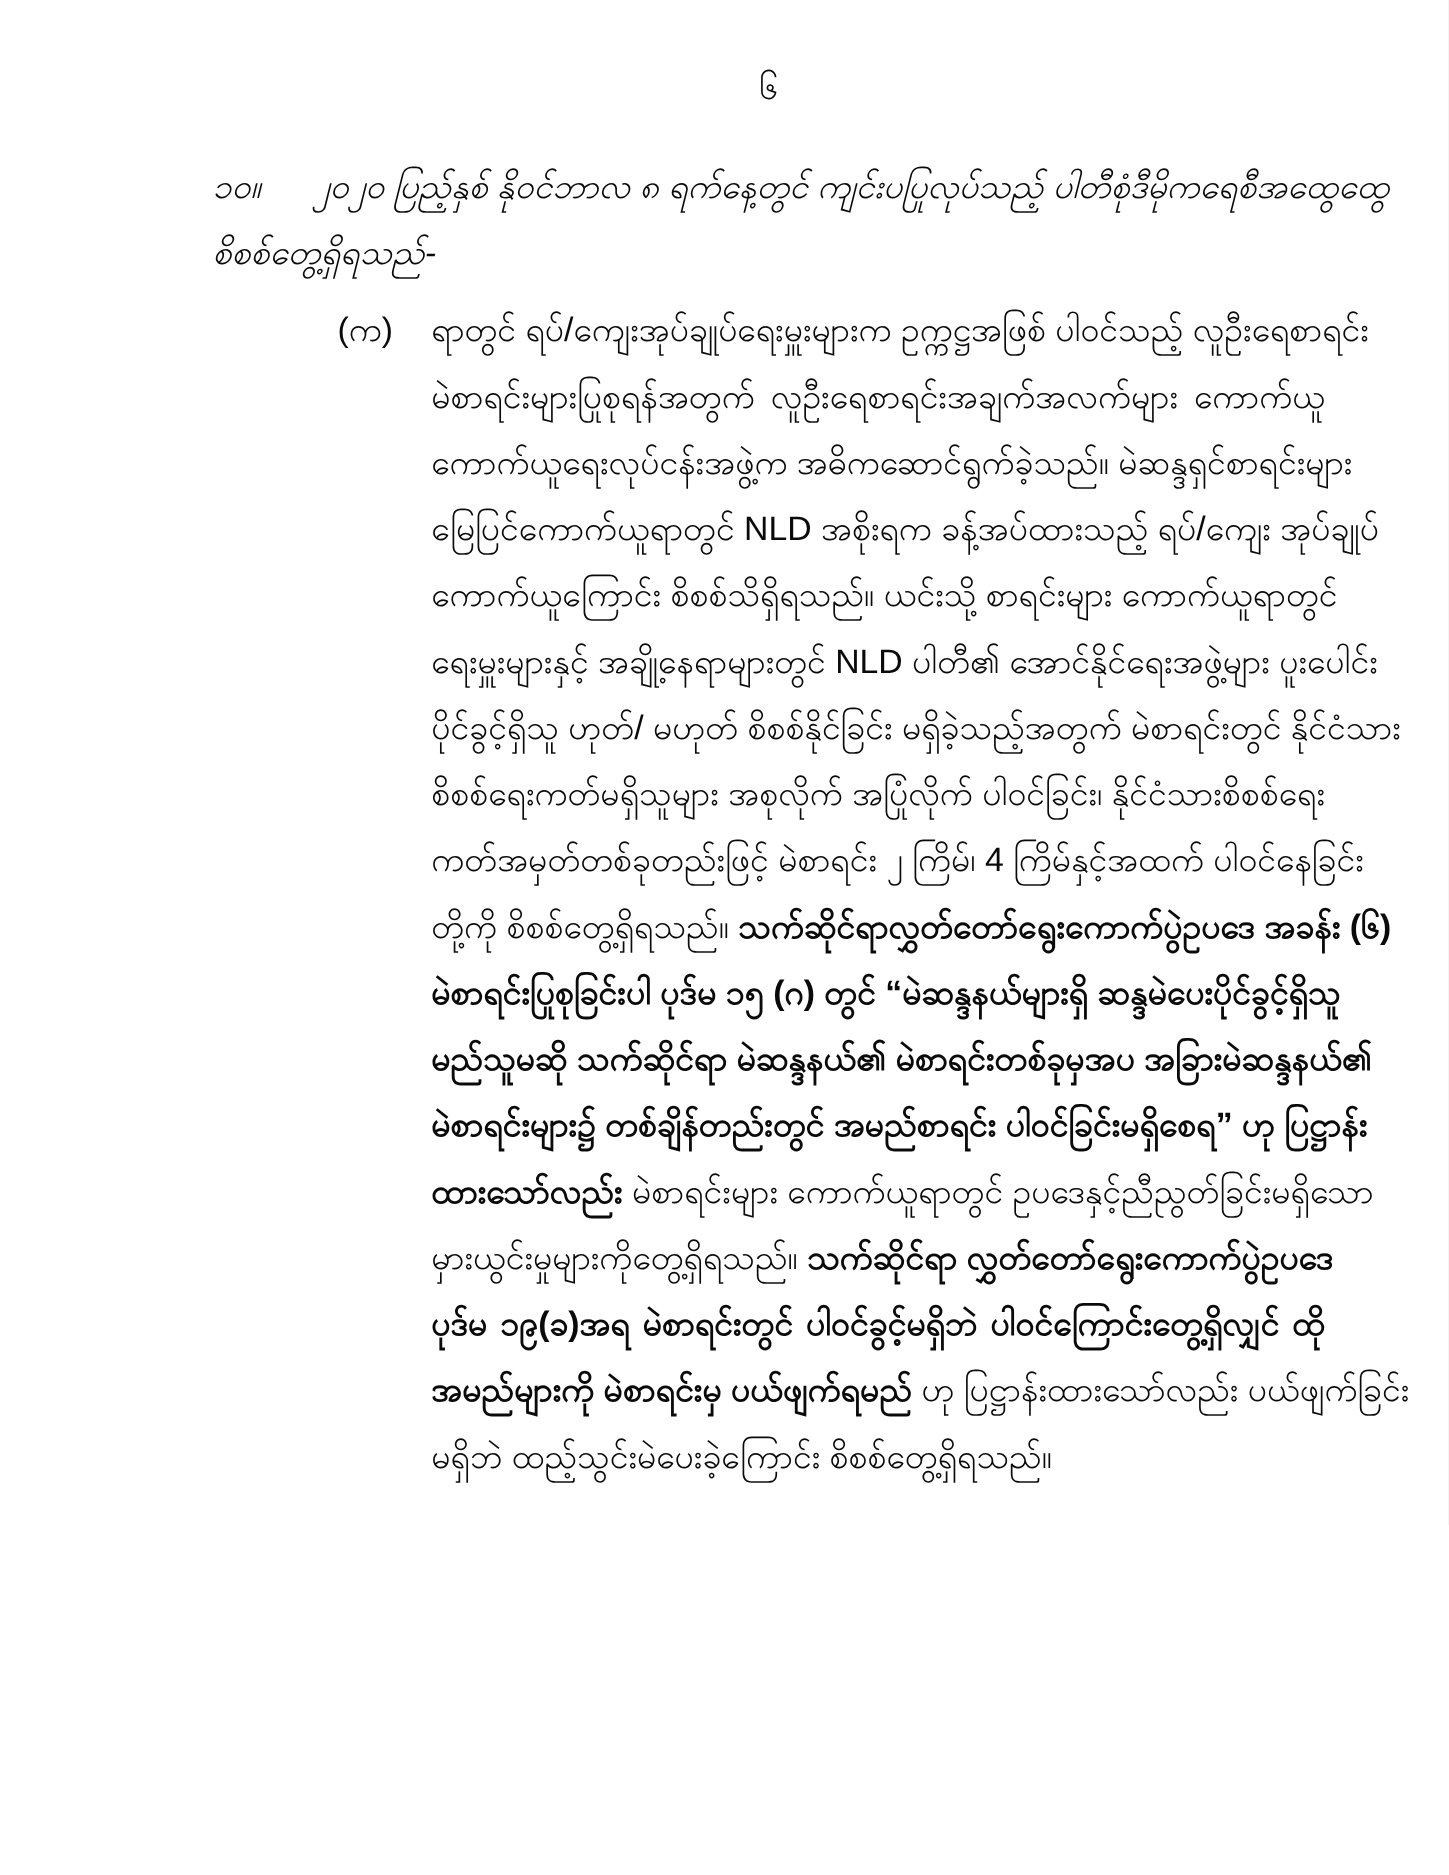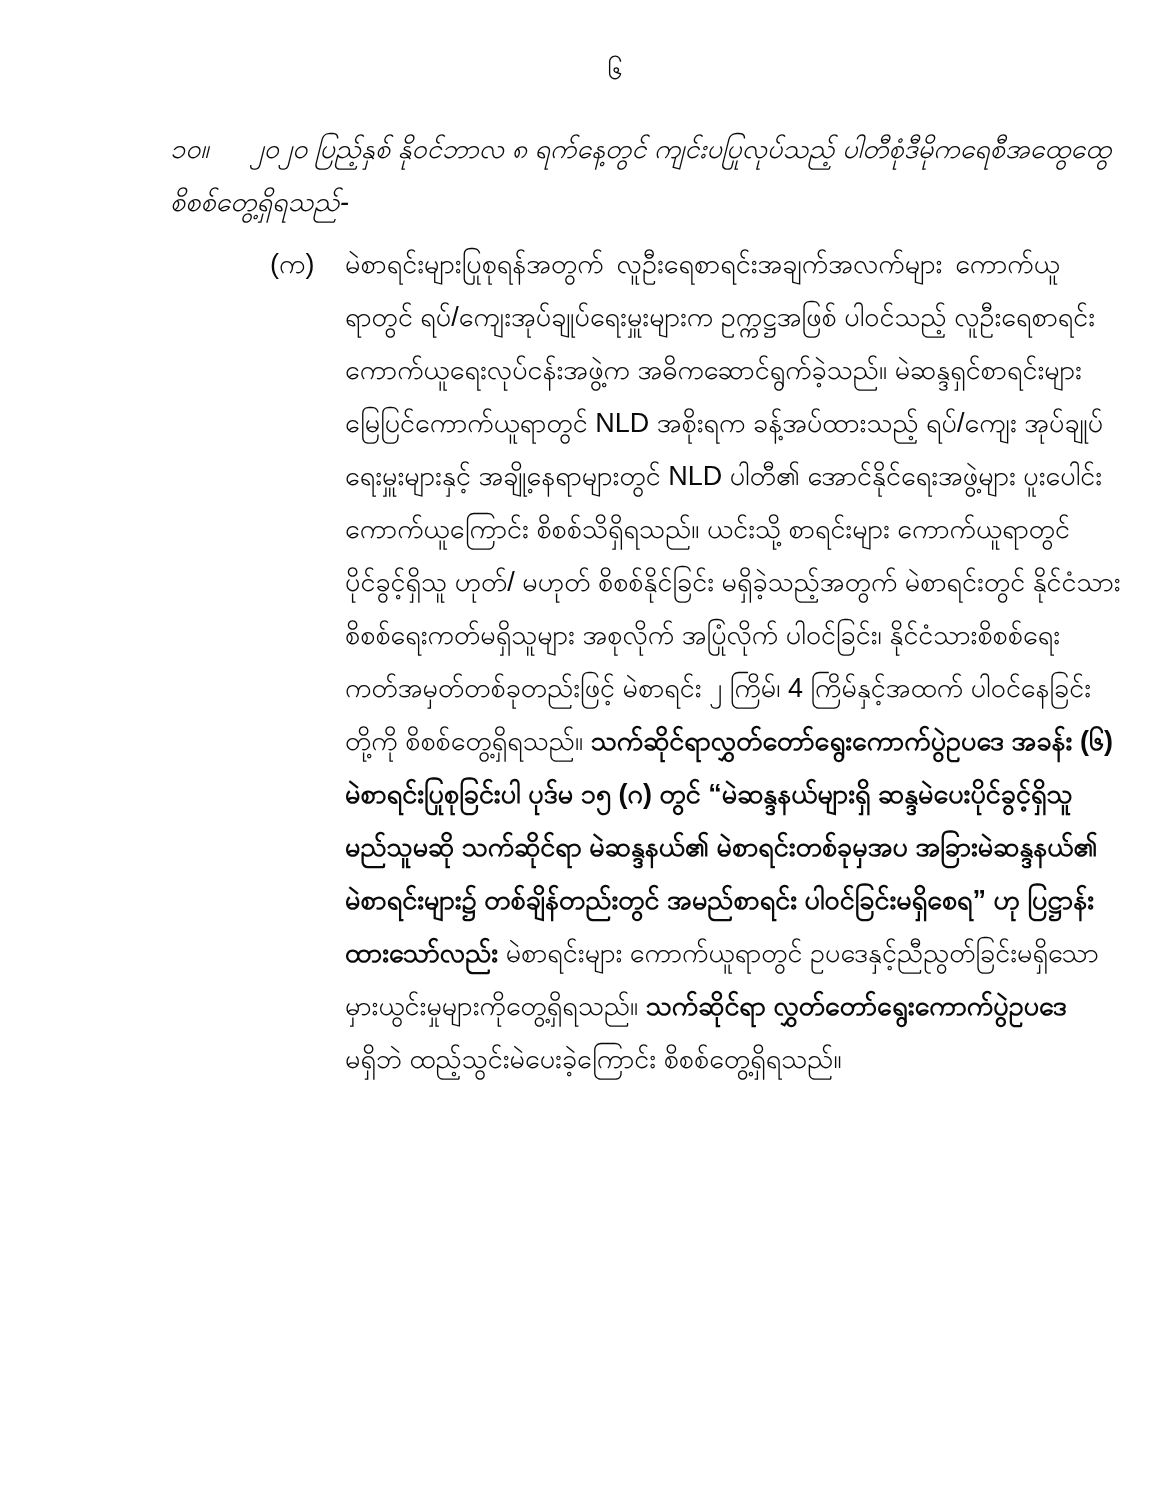--- a/index.html
+++ b/index.html
@@ -77,33 +77,35 @@
   <div class="content">
 
     <div class="intro">
       <div class="ln"><span class="pnum">၁၀။</span><span class="tab"></span><span>၂၀၂၀ ပြည့်နှစ် နိုဝင်ဘာလ ၈ ရက်နေ့တွင် ကျင်းပပြုလုပ်သည့် ပါတီစုံဒီမိုကရေစီအထွေထွေ</span></div>
       <div class="ln last"><span>စိစစ်တွေ့ရှိရသည်-</span></div>
     </div>
 
     <div class="item">
       <div class="item-label">(က)</div>
       <div class="item-body">
+        <div class="ln"><span>ရာတွင် ရပ်/ကျေးအုပ်ချုပ်ရေးမှူးများက ဥက္ကဋ္ဌအဖြစ် ပါဝင်သည့် လူဦးရေစာရင်း</span></div>
         <div class="ln"><span>မဲစာရင်းများပြုစုရန်အတွက် လူဦးရေစာရင်းအချက်အလက်များ ကောက်ယူ</span></div>
-        <div class="ln"><span>ရာတွင် ရပ်/ကျေးအုပ်ချုပ်ရေးမှူးများက ဥက္ကဋ္ဌအဖြစ် ပါဝင်သည့် လူဦးရေစာရင်း</span></div>
         <div class="ln"><span>ကောက်ယူရေးလုပ်ငန်းအဖွဲ့က အဓိကဆောင်ရွက်ခဲ့သည်။ မဲဆန္ဒရှင်စာရင်းများ</span></div>
         <div class="ln"><span>မြေပြင်ကောက်ယူရာတွင် NLD အစိုးရက ခန့်အပ်ထားသည့် ရပ်/ကျေး အုပ်ချုပ်</span></div>
+        <div class="ln"><span>ကောက်ယူကြောင်း စိစစ်သိရှိရသည်။ ယင်းသို့ စာရင်းများ ကောက်ယူရာတွင်</span></div>
         <div class="ln"><span>ရေးမှူးများနှင့် အချို့နေရာများတွင် NLD ပါတီ၏ အောင်နိုင်ရေးအဖွဲ့များ ပူးပေါင်း</span></div>
-        <div class="ln"><span>ကောက်ယူကြောင်း စိစစ်သိရှိရသည်။ ယင်းသို့ စာရင်းများ ကောက်ယူရာတွင်</span></div>
         <div class="ln"><span>ပိုင်ခွင့်ရှိသူ ဟုတ်/ မဟုတ် စိစစ်နိုင်ခြင်း မရှိခဲ့သည့်အတွက် မဲစာရင်းတွင် နိုင်ငံသား</span></div>
         <div class="ln"><span>စိစစ်ရေးကတ်မရှိသူများ အစုလိုက် အပြုံလိုက် ပါဝင်ခြင်း၊ နိုင်ငံသားစိစစ်ရေး</span></div>
         <div class="ln"><span>ကတ်အမှတ်တစ်ခုတည်းဖြင့် မဲစာရင်း ၂ ကြိမ်၊ 4 ကြိမ်နှင့်အထက် ပါဝင်နေခြင်း</span></div>
         <div class="ln"><span>တို့ကို စိစစ်တွေ့ရှိရသည်။ </span><span class="b">သက်ဆိုင်ရာလွှတ်တော်ရွေးကောက်ပွဲဥပဒေ အခန်း (၆)</span></div>
         <div class="ln"><span class="b">မဲစာရင်းပြုစုခြင်းပါ ပုဒ်မ ၁၅ (ဂ) တွင် “မဲဆန္ဒနယ်များရှိ ဆန္ဒမဲပေးပိုင်ခွင့်ရှိသူ</span></div>
         <div class="ln"><span class="b">မည်သူမဆို သက်ဆိုင်ရာ မဲဆန္ဒနယ်၏ မဲစာရင်းတစ်ခုမှအပ အခြားမဲဆန္ဒနယ်၏</span></div>
         <div class="ln"><span class="b">မဲစာရင်းများ၌ တစ်ချိန်တည်းတွင် အမည်စာရင်း ပါဝင်ခြင်းမရှိစေရ” ဟု ပြဋ္ဌာန်း</span></div>
         <div class="ln"><span class="b">ထားသော်လည်း </span><span>မဲစာရင်းများ ကောက်ယူရာတွင် ဥပဒေနှင့်ညီညွတ်ခြင်းမရှိသော</span></div>
         <div class="ln"><span>မှားယွင်းမှုများကိုတွေ့ရှိရသည်။ </span><span class="b">သက်ဆိုင်ရာ လွှတ်တော်ရွေးကောက်ပွဲဥပဒေ</span></div>
+        <div class="ln"><span class="b">ပုဒ်မ ၁၉(ခ)အရ မဲစာရင်းတွင် ပါဝင်ခွင့်မရှိဘဲ ပါဝင်ကြောင်းတွေ့ရှိလျှင် ထို</span></div>
+        <div class="ln"><span class="b">အမည်များကို မဲစာရင်းမှ ပယ်ဖျက်ရမည် </span><span>ဟု ပြဋ္ဌာန်းထားသော်လည်း ပယ်ဖျက်ခြင်း</span></div>
         <div class="ln last"><span>မရှိဘဲ ထည့်သွင်းမဲပေးခဲ့ကြောင်း စိစစ်တွေ့ရှိရသည်။</span></div>
       </div>
     </div>
 
   </div>
 </div>
 
 </body></html>

